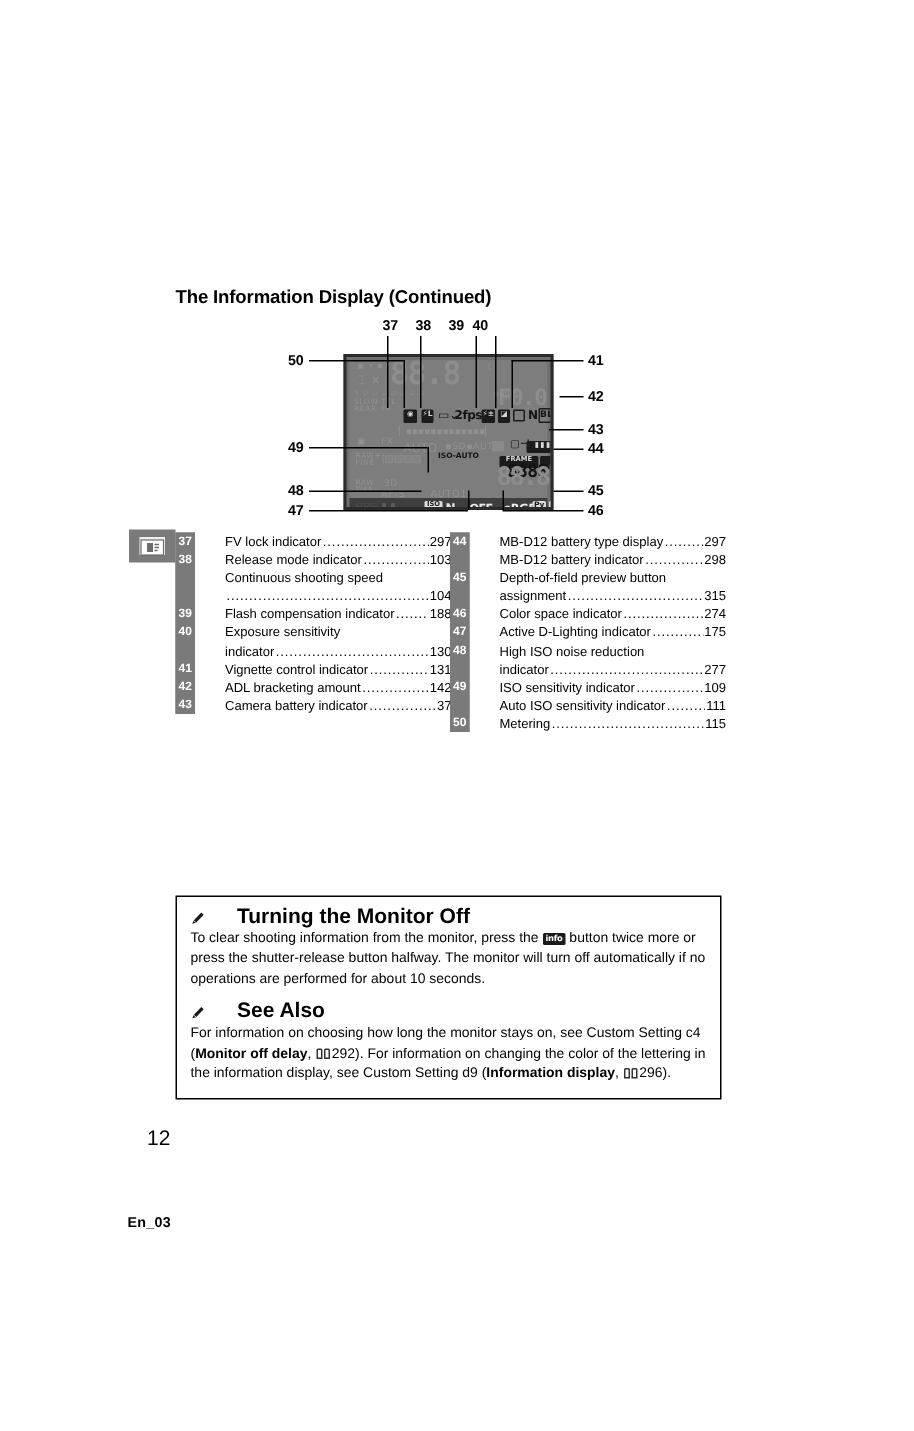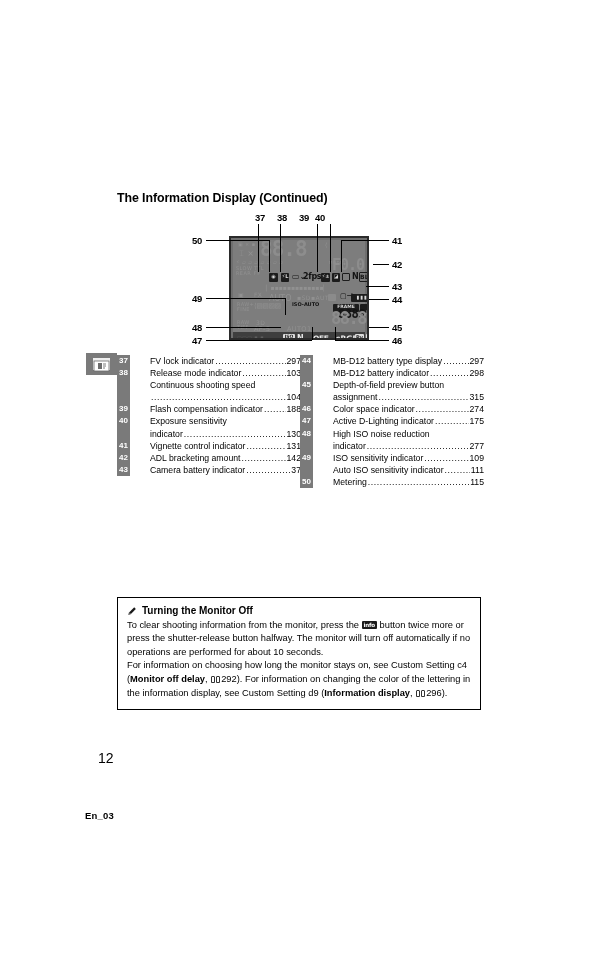--- a/index.html
+++ b/index.html
@@ -210,24 +210,24 @@
     top: 597px;
     width: 364px;
     border: 1px solid #000;
     box-sizing: border-box;
     padding: 6px 9px 9px 9px;
     font-size: 9.3px;
     line-height: 13.6px;
   }
   .note-head {
     font-weight: bold;
-    font-size: 10px;
+    font-size: 14px;
     display: flex;
     align-items: center;
-    gap: 5px;
+    gap: 21px;
     margin-bottom: 1px;
   }
   .note-head.second { margin-top: 8px; }
   .pencil-icon {
     display: inline-block;
     width: 10px;
     height: 10px;
     position: relative;
     flex: 0 0 10px;
   }
@@ -595,17 +595,26 @@
     <span class="pencil-icon">
       <svg width="10" height="10" viewBox="0 0 10 10" aria-hidden="true">
         <path d="M1.2 8.8 L2.1 6.6 L7.2 1.3 L8.8 2.9 L3.7 8.2 Z" fill="#1a1a1a"></path>
         <path d="M2.1 6.6 L3.7 8.2" stroke="#ffffff" stroke-width="0.6"></path>
       </svg>
     </span>
     <span>Turning the Monitor Off</span>
   </div>
   <p class="note-body"><span>To clear shooting information from the monitor, press the </span><span class="inline-info">info</span><span> button twice more or press the shutter-release button halfway. The monitor will turn off automatically if no operations are performed for about 10 seconds.</span></p>
 
+  <div class="note-head second">
+    <span class="pencil-icon">
+      <svg width="10" height="10" viewBox="0 0 10 10" aria-hidden="true">
+        <path d="M1.2 8.8 L2.1 6.6 L7.2 1.3 L8.8 2.9 L3.7 8.2 Z" fill="#1a1a1a"></path>
+        <path d="M2.1 6.6 L3.7 8.2" stroke="#ffffff" stroke-width="0.6"></path>
+      </svg>
+    </span>
+    <span>See Also</span>
+  </div>
   <p class="note-body"><span>For information on choosing how long the monitor stays on, see Custom Setting c4 (</span><b>Monitor off delay</b><span>, </span><span class="book-icon"></span><span>292</span><span>). For information on changing the color of the lettering in the information display, see Custom Setting d9 (</span><b>Information display</b><span>, </span><span class="book-icon"></span><span>296</span><span>).</span></p>
 </div>
 
 <div id="page-number">12</div>
 <div id="footer-code">En_03</div>
 
 </body></html>

